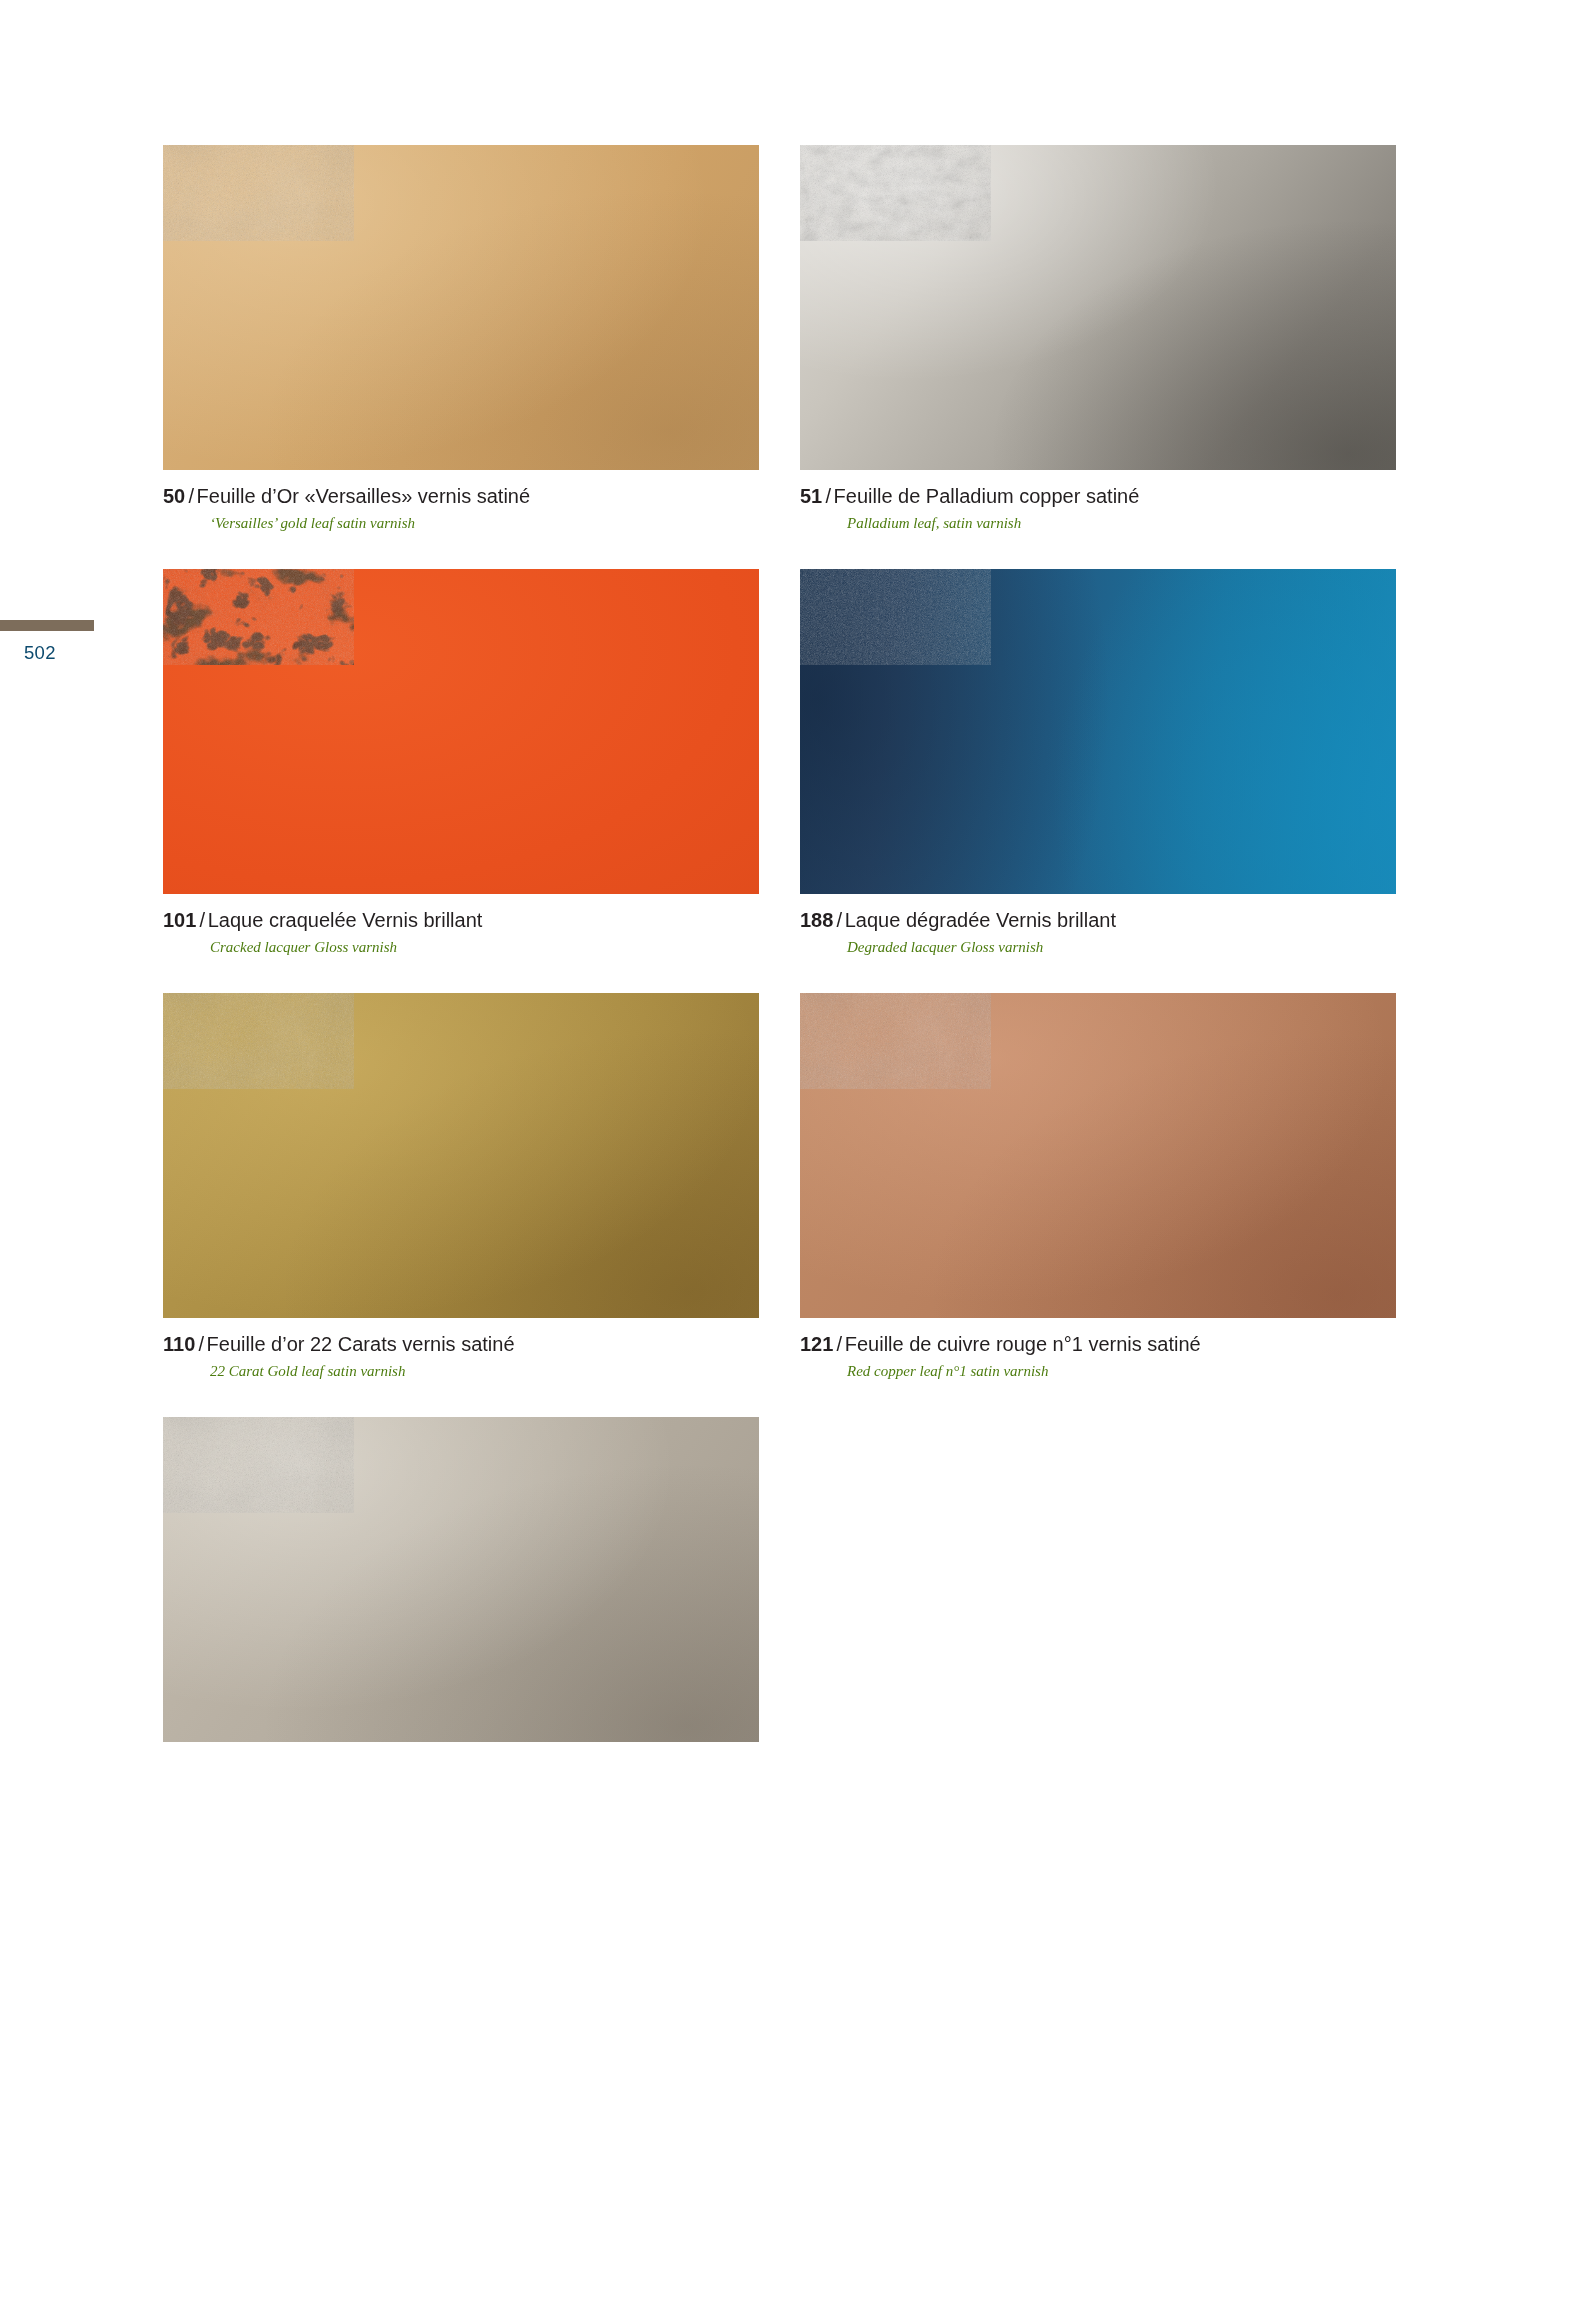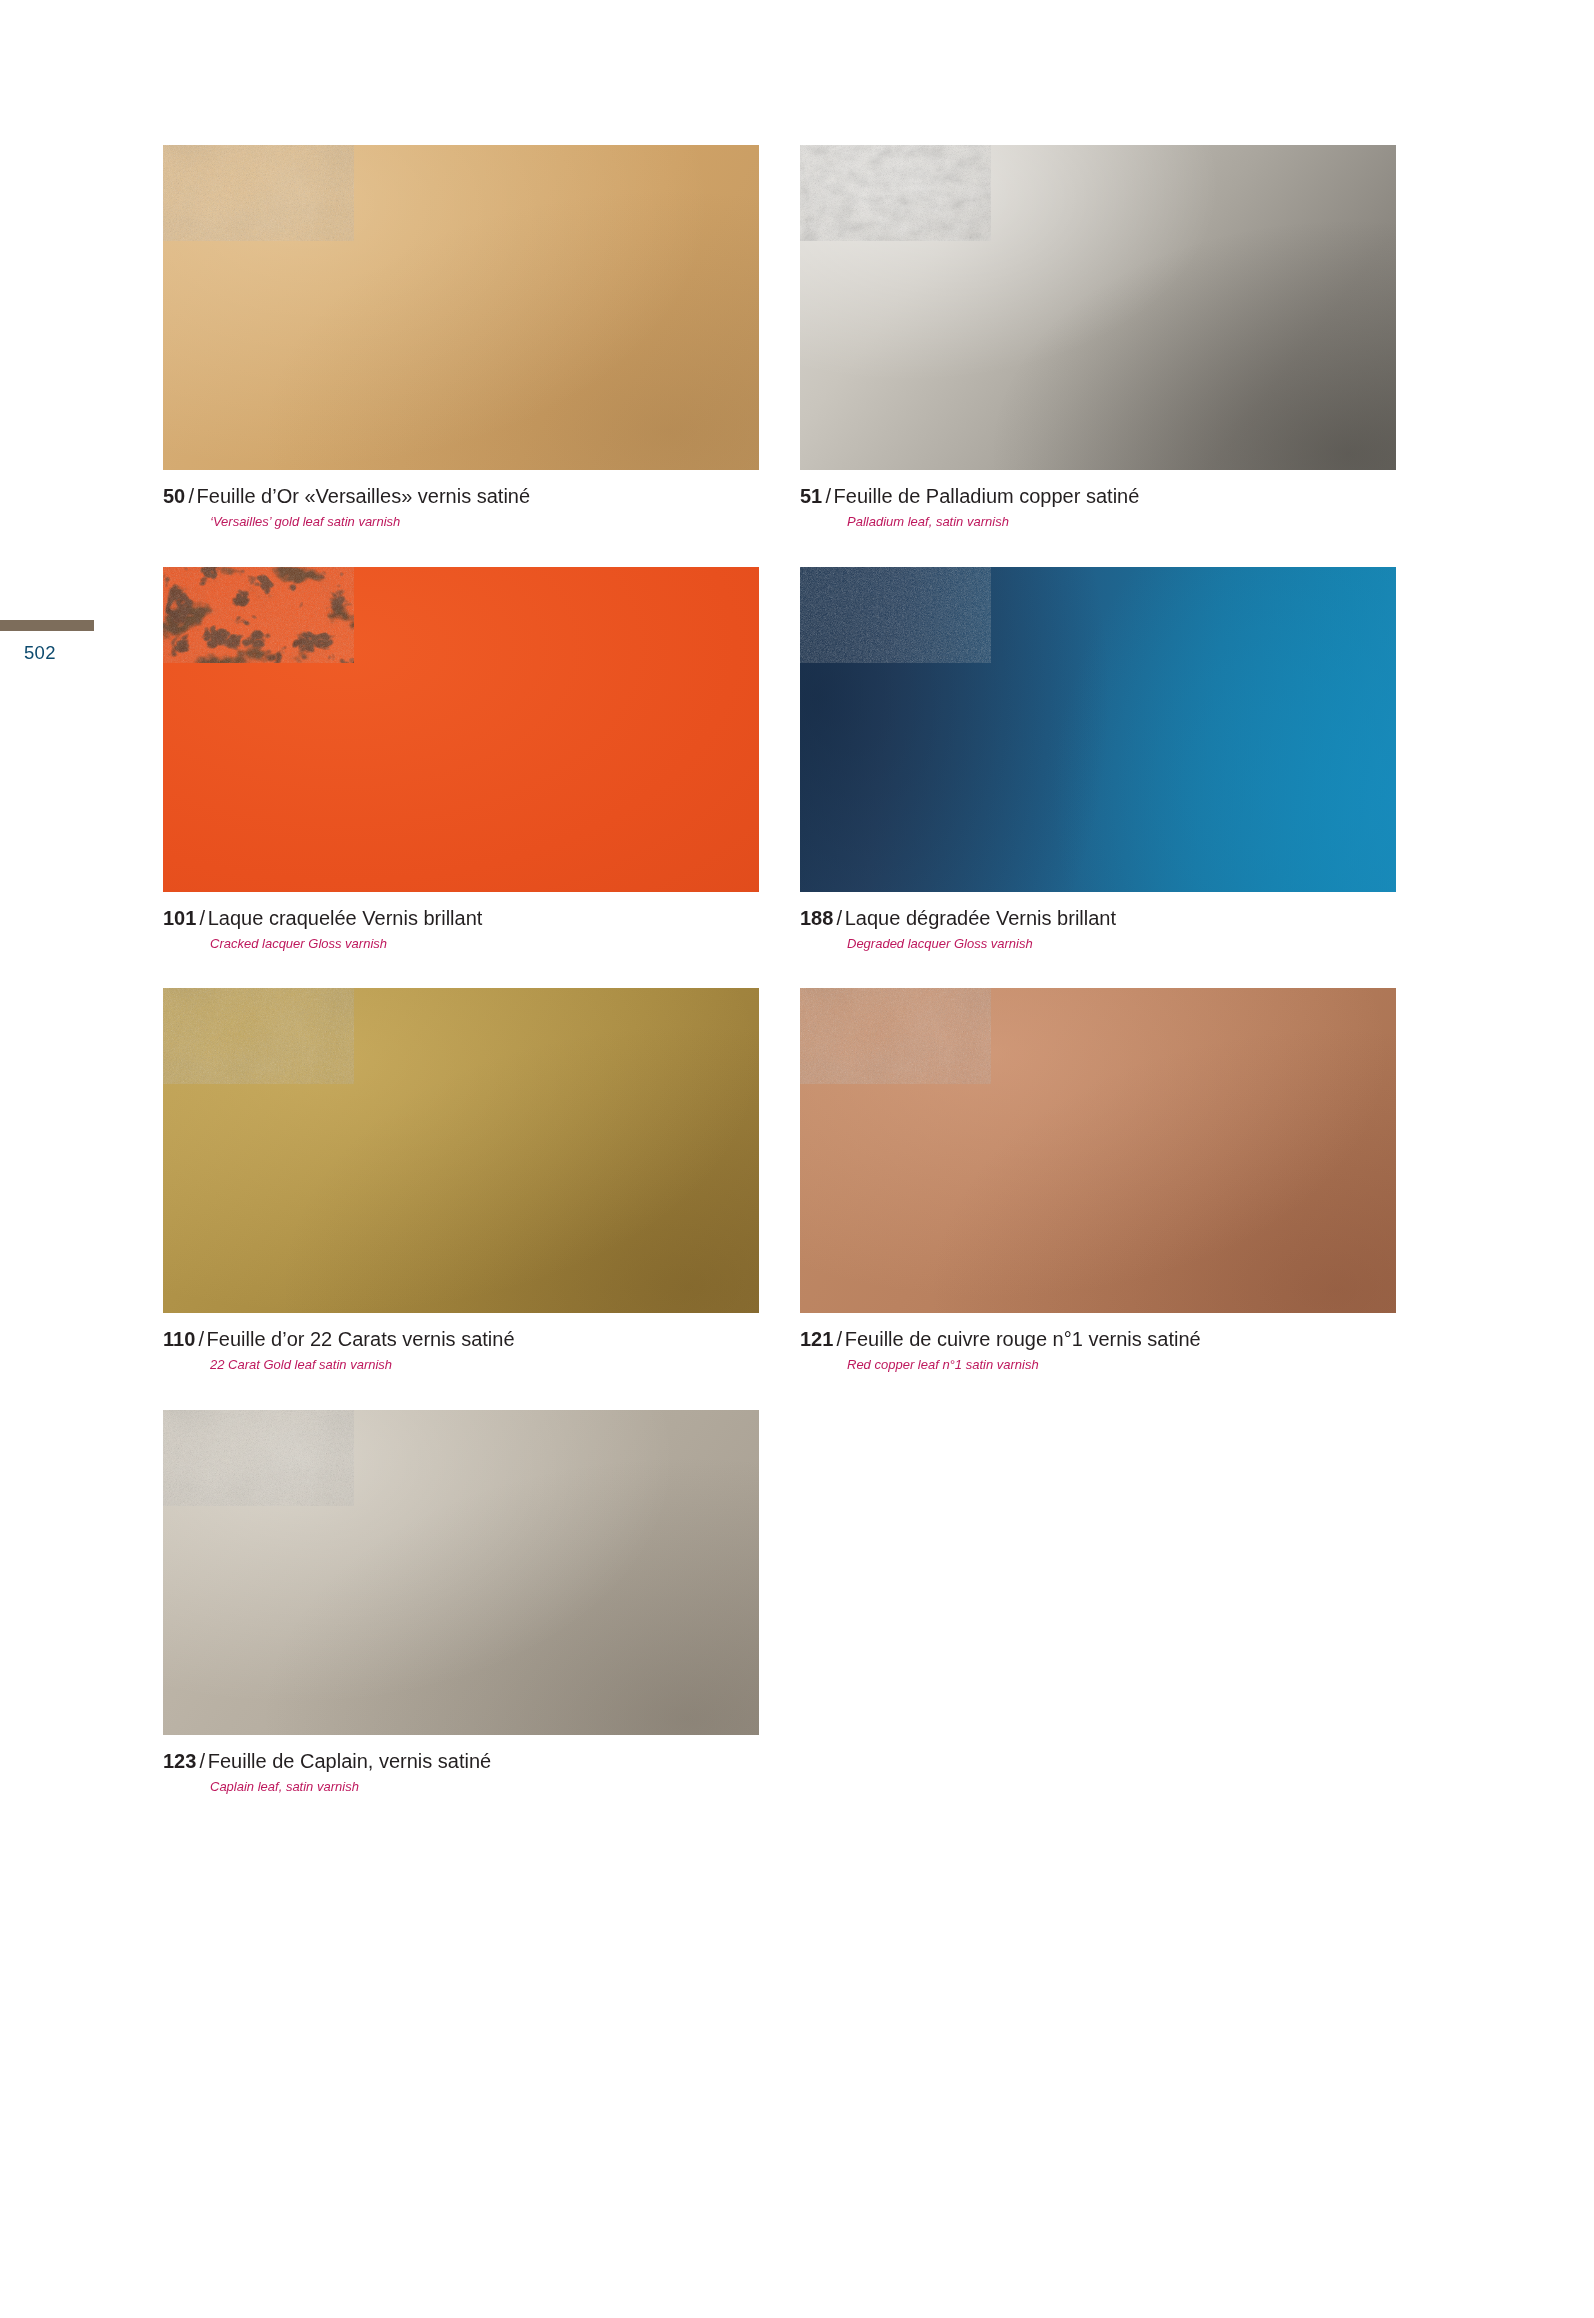--- a/index.html
+++ b/index.html
@@ -135,27 +135,28 @@
   .cap-num {
     font-weight: bold;
     letter-spacing: 0px;
   }
   .cap-sep {
     font-weight: normal;
     padding: 0 2.6px 0 3.2px;
   }
   .cap-title { font-weight: normal; }
   .cap-line2 {
-    font-size: 13px;
+    font-size: 15px;
     line-height: 1.2;
     font-style: italic;
-    color: #be185d;
+    color: #4d7c0f;
     padding-top: 5.1px;
     padding-left: 47px;
     white-space: nowrap;
+    font-family: Liberation Serif, serif;
   }
 </style>
 </head>
 <body>
 
 <svg width="0" height="0" style="position:absolute" aria-hidden="true">
   <defs>
     <filter id="fx-fine" x="0" y="0" width="100%" height="100%">
       <feTurbulence type="fractalNoise" baseFrequency="0.9" numOctaves="4" seed="7" result="n"></feTurbulence>
       <feColorMatrix in="n" type="saturate" values="0"></feColorMatrix>
@@ -330,26 +331,20 @@
 
     <div class="grid-cell">
       <div class="swatch sw-caplain">
         <svg class="grain" viewBox="0 0 300 150" width="191" height="96">
             <rect width="100%" height="100%" filter="url(#fx-bloom)"></rect>
           </svg>
         <svg class="grain" viewBox="0 0 300 150" width="191" height="96">
             <rect width="100%" height="100%" filter="url(#fx-fine)"></rect>
           </svg>
       </div>
-      <div class="caption">
-        <div class="cap-line1">
-          <span class="cap-num">123</span><span class="cap-sep">/</span><span class="cap-title">Feuille de Caplain, vernis satiné</span>
-        </div>
-        <div class="cap-line2">Caplain leaf, satin varnish</div>
-      </div>
     </div>
 
     <div class="grid-cell empty"></div>
 
   </div>
 
 </div>
 
 
 </body></html>

